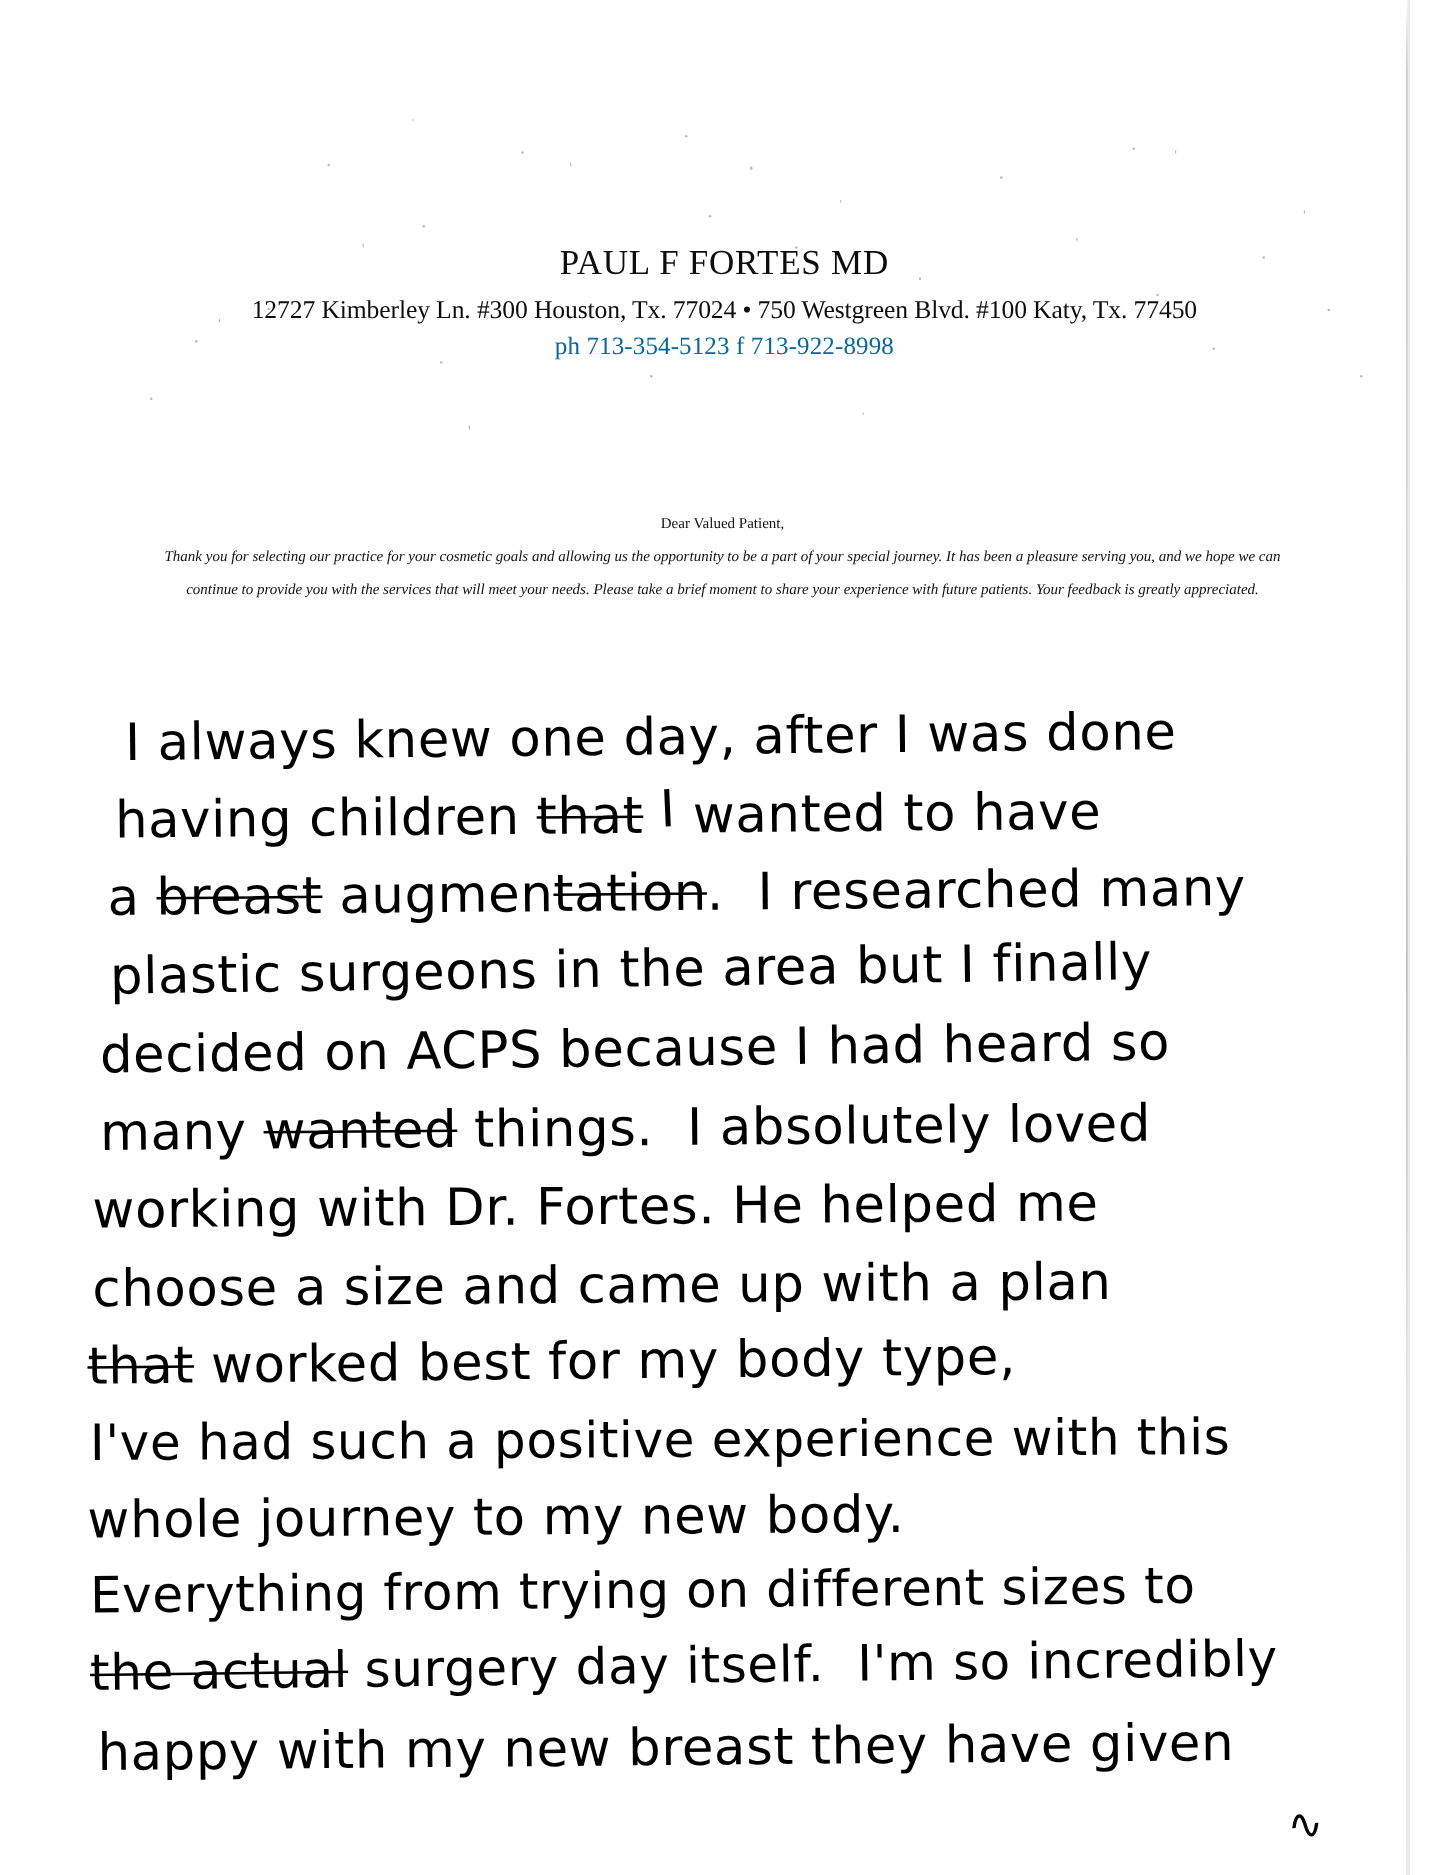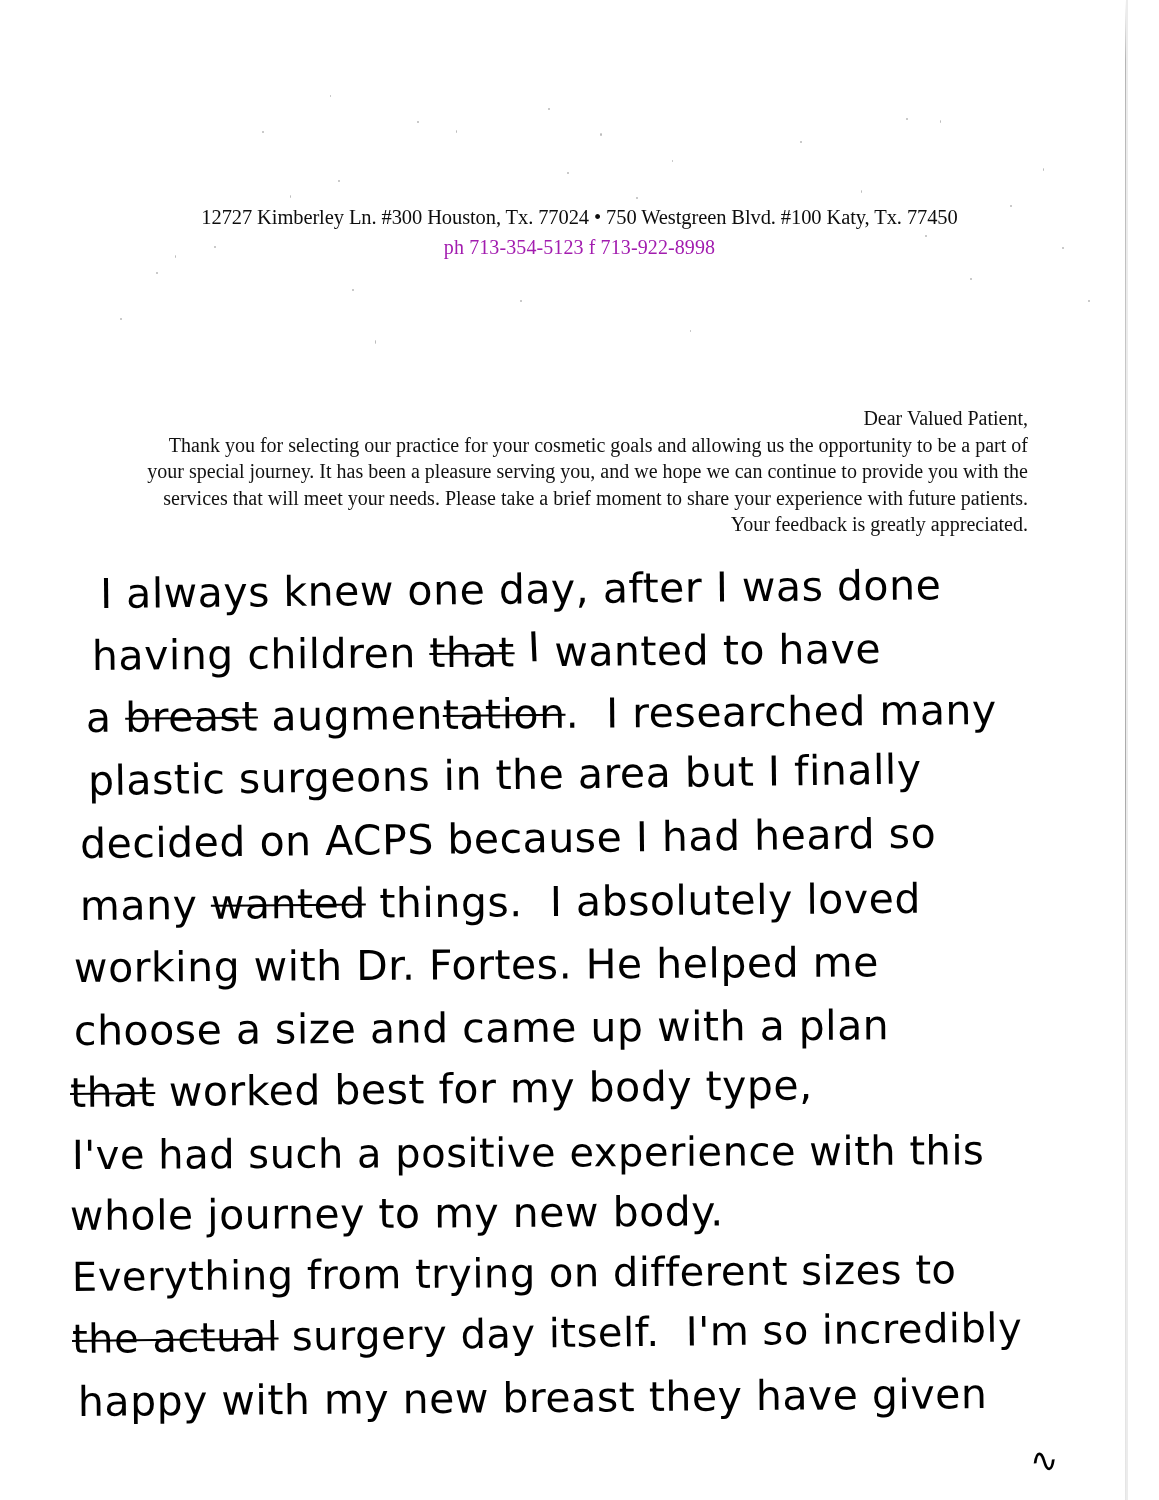--- a/index.html
+++ b/index.html
@@ -83,40 +83,41 @@
     margin-top: 9px;
     font-size: 20.5px;
     letter-spacing: -0.1px;
     color: #0d0d0d;
     line-height: 1.25;
   }
   .phones {
     margin-top: 4px;
     font-size: 20px;
     letter-spacing: 0.1px;
-    color: #a21caf;
+    color: #0369a1;
     line-height: 1.25;
   }
 
   
   .intro {
     position: absolute;
     left: 128px;
     width: 900px;
     top: 405px;
-    text-align: right;
-    font-size: 20px;
+    text-align: center;
+    font-size: 12px;
     line-height: 26.5px;
     color: #111111;
   }
   .intro .greeting {
     display: block;
   }
   .intro .para {
     display: block;
+    font-style: italic;
   }
 
   
   .handwriting {
     position: absolute;
     left: 0;
     top: 560px;
     width: 1159px;
   }
   .hw-line {
@@ -182,20 +183,21 @@
   <div class="speck" style="left:1010px;top:205px;width:2px;height:2px;"></div>
   <div class="speck" style="left:1043px;top:168px;width:1px;height:3px;"></div>
   <div class="speck" style="left:1062px;top:247px;width:2px;height:2px;"></div>
   <div class="speck" style="left:120px;top:318px;width:2px;height:2px;"></div>
   <div class="speck" style="left:330px;top:95px;width:1px;height:2px;"></div>
   <div class="speck" style="left:520px;top:300px;width:2px;height:2px;"></div>
   <div class="speck" style="left:690px;top:330px;width:1px;height:2px;"></div>
   <div class="speck" style="left:1088px;top:300px;width:2px;height:2px;"></div>
 
   <div class="letterhead">
+    <div class="practice-name">PAUL F FORTES MD</div>
     <div class="address">12727 Kimberley Ln. #300 Houston, Tx. 77024 • 750 Westgreen Blvd. #100 Katy, Tx. 77450</div>
     <div class="phones">ph 713-354-5123  f 713-922-8998</div>
   </div>
 
   <div class="intro">
     <span class="greeting">Dear Valued Patient,</span>
     <span class="para">Thank you for selecting our practice for your cosmetic goals and allowing us the opportunity to be a part of your special journey.  It has been a pleasure serving you, and we hope we can continue to provide you with the services that will meet your needs.  Please take a brief moment to share your experience with future patients.  Your feedback is greatly appreciated.</span>
   </div>
 
   <div class="handwriting">

